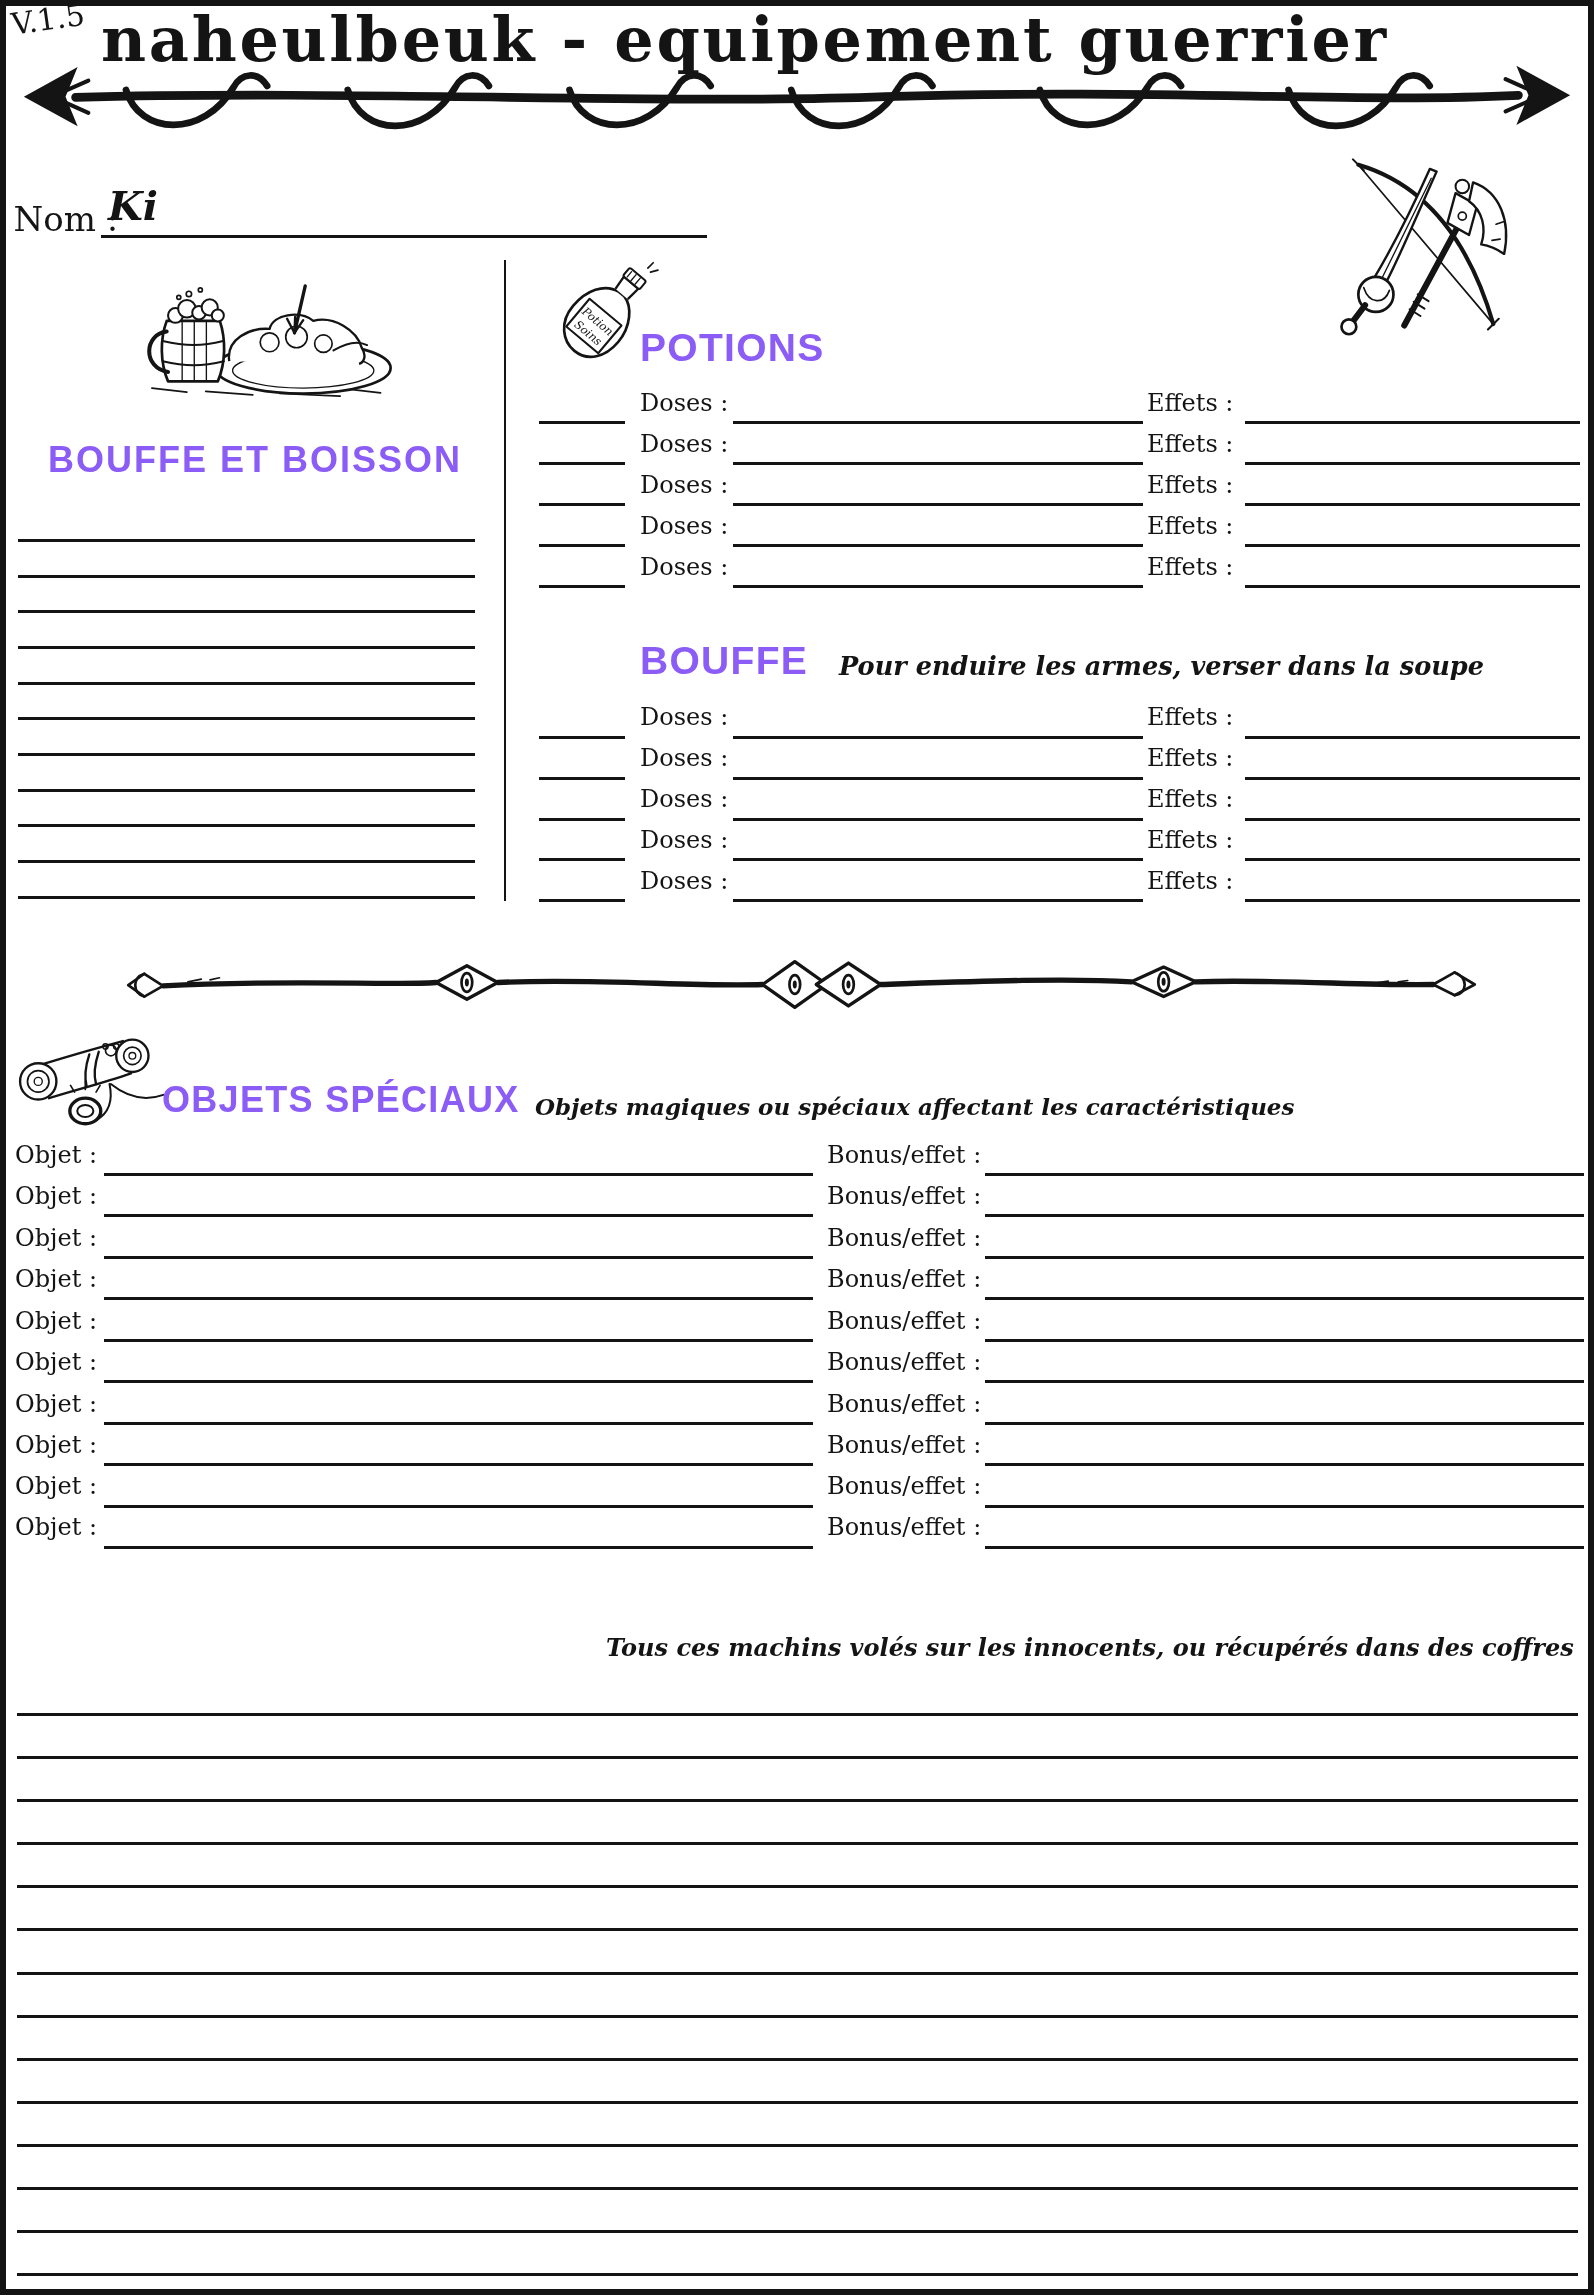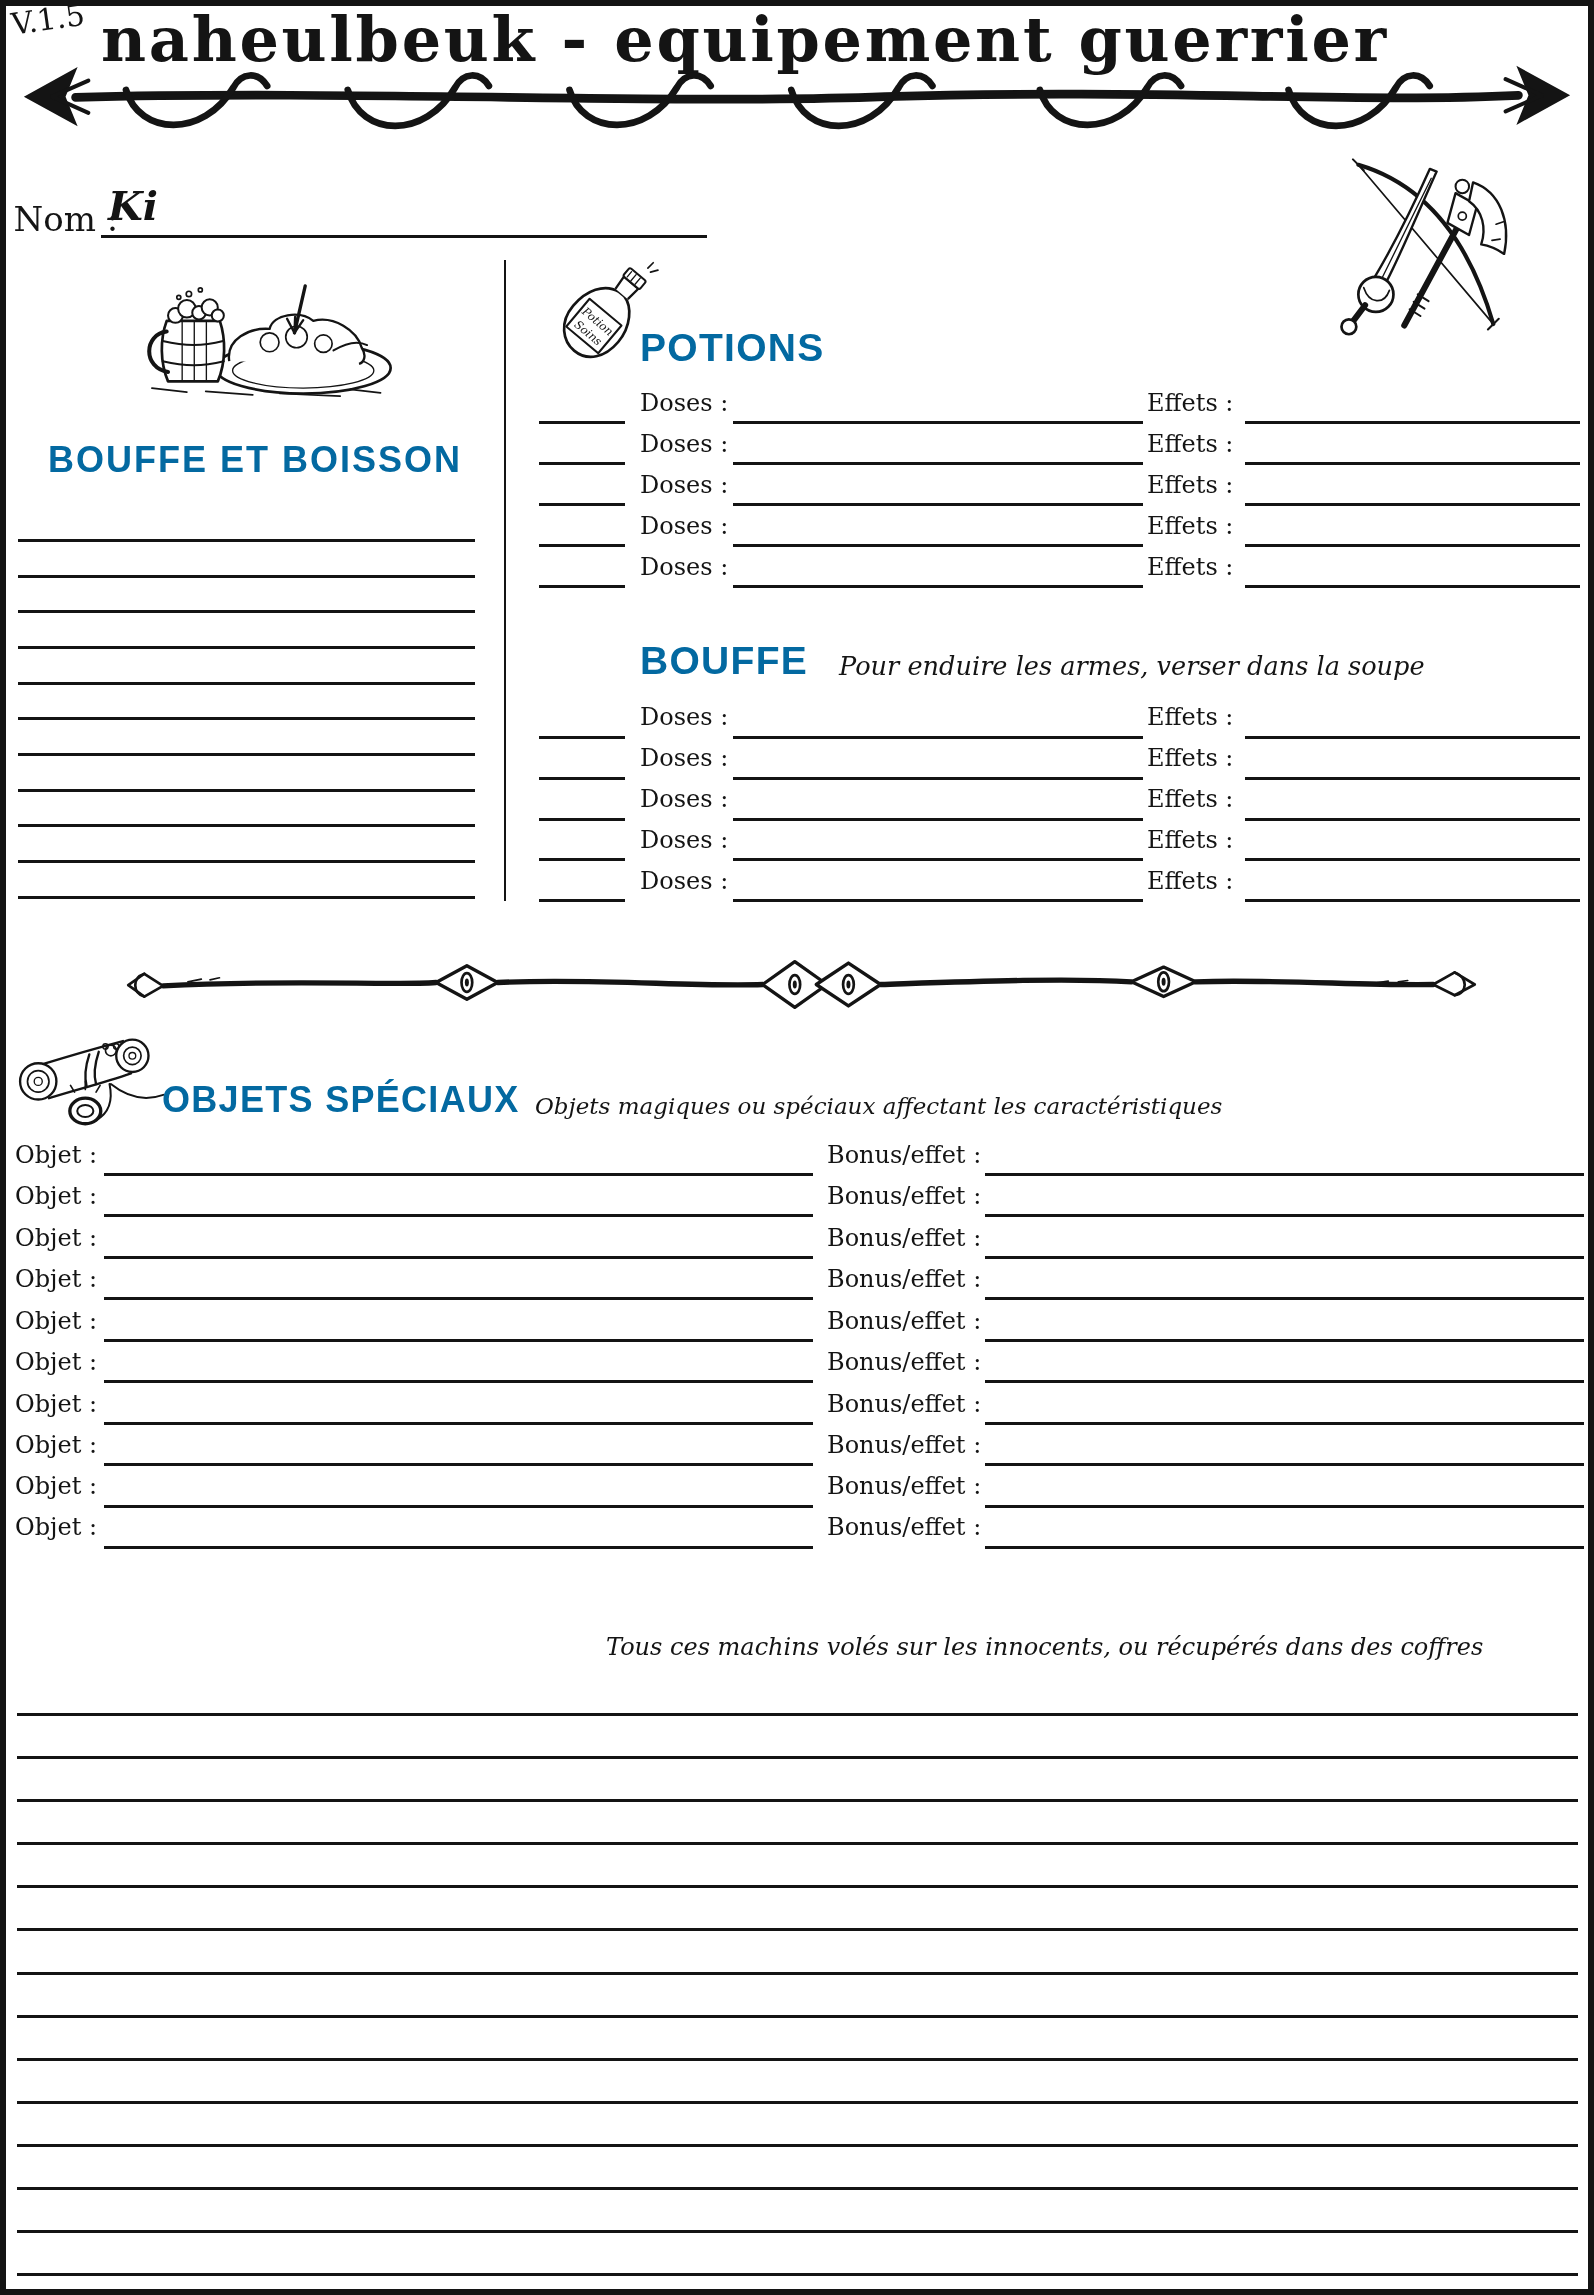--- a/index.html
+++ b/index.html
@@ -4,24 +4,24 @@
 <style>
   html,body{margin:0;padding:0;background:#888;}
   .page{position:relative;width:1594px;height:2295px;background:#fff;margin:0 auto;overflow:hidden;
         color:#141414;}
   .frame{position:absolute;inset:0;border:6.7px solid #141414;pointer-events:none;z-index:5;}
   .abs{position:absolute;}
   .hline{position:absolute;height:3.4px;background:#141414;}
   .vline{position:absolute;width:2px;background:#141414;}
   .lbl{position:absolute;font-family:"DejaVu Serif",serif;font-size:24px;line-height:36px;height:36px;
        white-space:nowrap;color:#141414;}
-  .h1{position:absolute;font-family:"Liberation Sans",sans-serif;font-weight:bold;color:#0369a1;
+  .h1{position:absolute;font-family:"Liberation Sans",sans-serif;font-weight:bold;color:#8b5cf6;
       white-space:nowrap;letter-spacing:1.3px;}
   .sub{position:absolute;font-family:"DejaVu Serif",serif;font-style:italic;font-size:24px;
-       white-space:nowrap;color:#141414;}
+       white-space:nowrap;color:#141414;font-weight:bold;}
   .main-title{position:absolute;left:101px;top:2.7px;width:1280px;text-align:center;
       font-family:"DejaVu Serif",serif;font-weight:bold;font-size:62px;letter-spacing:2.7px;
       text-transform:lowercase;white-space:nowrap;}
   .version{position:absolute;left:9.4px;top:6.7px;font-family:"DejaVu Serif",serif;font-size:30px;
       transform:rotate(-8deg);transform-origin:left top;}
   .nom-label{position:absolute;left:13.5px;top:199px;font-family:"DejaVu Serif",serif;font-size:34px;}
   .nom-value{position:absolute;left:108px;top:182px;font-family:"DejaVu Serif",serif;
       font-style:italic;font-weight:bold;font-size:40px;}
   svg{position:absolute;overflow:visible;}
   svg *{vector-effect:none;}

